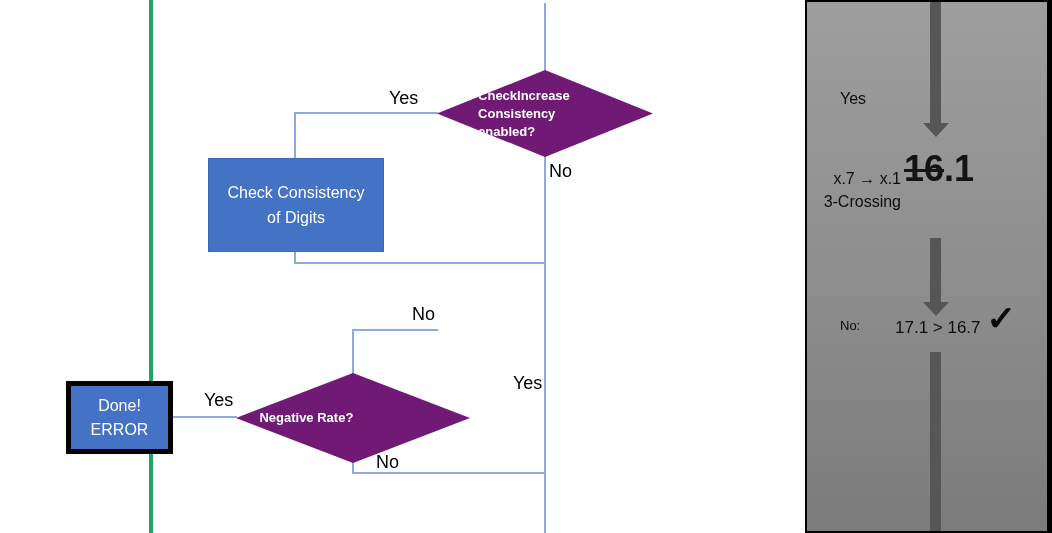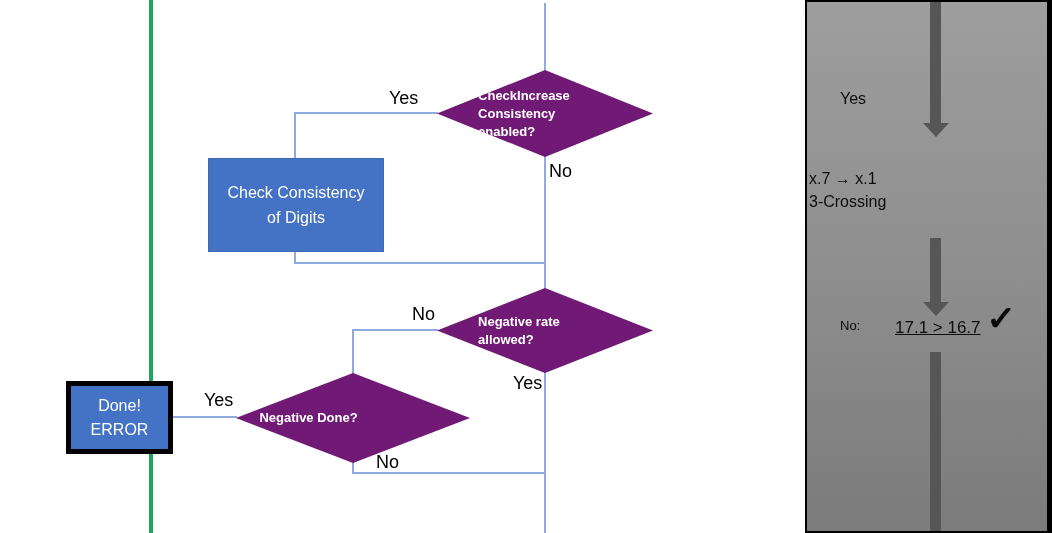--- a/index.html
+++ b/index.html
@@ -40,25 +40,25 @@
     background:linear-gradient(180deg,#9e9e9e 0%,#8d8d8d 55%,#7b7b7b 100%);
     border:2px solid #000;border-right-width:5px;z-index:6;color:#0d0d0d;
   }
   .arrow-shaft{position:absolute;left:123px;width:11px;background:#565656;}
   .arrow-head{
     position:absolute;left:116px;width:0;height:0;
     border-left:13px solid transparent;border-right:13px solid transparent;
     border-top:14px solid #565656;
   }
   .panel-yes{position:absolute;left:33px;top:88px;font-size:16px;}
-  .rule-block{position:absolute;left:2px;top:165px;width:92px;text-align:left;font-size:16px;line-height:23px;}
+  .rule-block{position:absolute;left:2px;top:165px;width:92px;text-align:right;font-size:16px;line-height:23px;}
   .values-block{position:absolute;left:97px;top:148px;font-size:36px;font-weight:700;line-height:37px;letter-spacing:0px;color:#141414;}
   .struck{text-decoration:line-through;text-decoration-thickness:3px;}
   .result-prefix{position:absolute;left:33px;top:316px;font-size:13px;}
-  .result-comparison{position:absolute;left:88px;top:316px;font-size:17px;text-decoration:underline;}
+  .result-comparison{position:absolute;left:88px;top:316px;font-size:17px;}
   .check{position:absolute;left:180px;top:296px;font-size:34px;font-weight:700;color:#0a0a0a;transform:scaleX(1.05);}
 </style>
 </head>
 <body>
 
 <div class="stage">
 
   <div class="green-line"></div>
 
   <div class="line line-v" style="left:544px;top:3px;height:530px;"></div>
@@ -77,26 +77,23 @@
   <div class="line line-h" style="left:352px;top:472px;width:194px;"></div>
 
   <div class="diamond" style="left:437px;top:70px;width:216px;height:87px;">
     <div class="inner">CheckIncrease Consistency enabled?</div>
   </div>
 
   <div class="rect" style="left:208px;top:158px;width:176px;height:94px;">
     <div style="width:85%">Check Consistency of Digits</div>
   </div>
 
-  <div class="diamond" style="left:437px;top:288px;width:216px;height:85px;">
-    <div class="inner">Negative rate allowed?</div>
-  </div>
 
   <div class="diamond" style="left:236px;top:373px;width:234px;height:90px;">
-    <div class="inner" style="width:80%">Negative Done?</div>
+    <div class="inner" style="width:80%">Negative Rate?</div>
   </div>
 
   <div class="rect rect-done" style="left:66px;top:381px;width:107px;height:73px;">
     <div style="width:80%">Done! ERROR</div>
   </div>
 
   <div class="edge-label" style="left:389px;top:88px;">Yes</div>
   <div class="edge-label" style="left:549px;top:161px;">No</div>
   <div class="edge-label" style="left:412px;top:304px;">No</div>
   <div class="edge-label" style="left:513px;top:373px;">Yes</div>
@@ -109,20 +106,21 @@
     <div class="arrow-head" style="top:121px;"></div>
 
     <div class="panel-yes">Yes</div>
 
     <div class="rule-block">
       <div>x.7 → x.1</div>
       <div>3-Crossing</div>
     </div>
 
     <div class="values-block">
+      <div><span class="struck">16</span><span>.1</span></div>
     </div>
 
     <div class="arrow-shaft" style="top:236px;height:64px;"></div>
     <div class="arrow-head" style="top:300px;"></div>
 
     <div class="result-prefix">No:</div>
     <div class="result-comparison">17.1 &gt; 16.7</div>
     <div class="check">✓</div>
 
     <div class="arrow-shaft" style="top:350px;height:179px;"></div>

